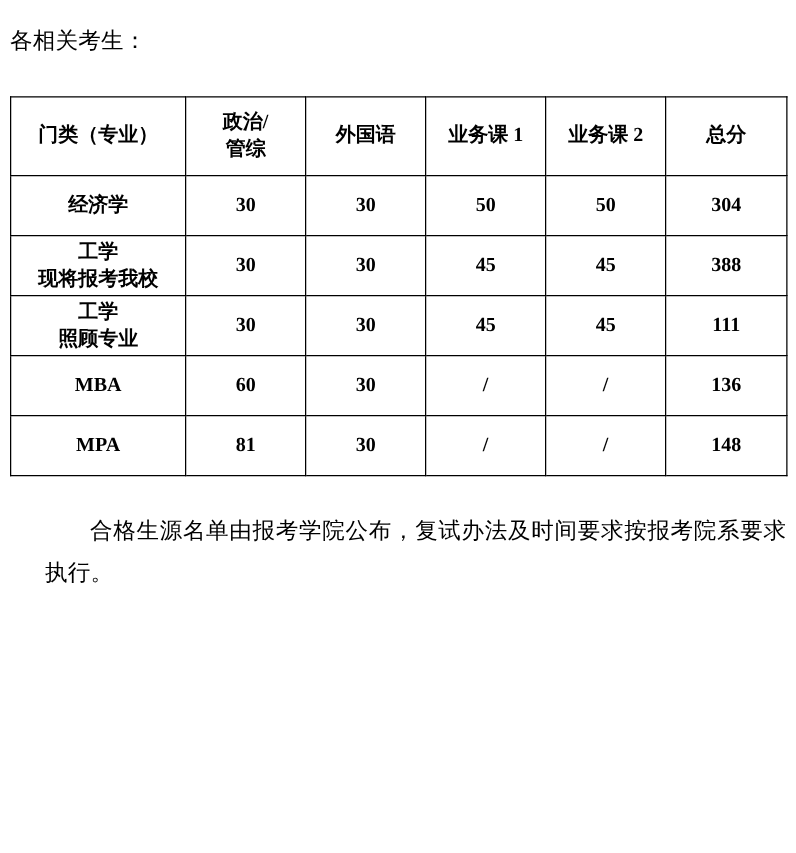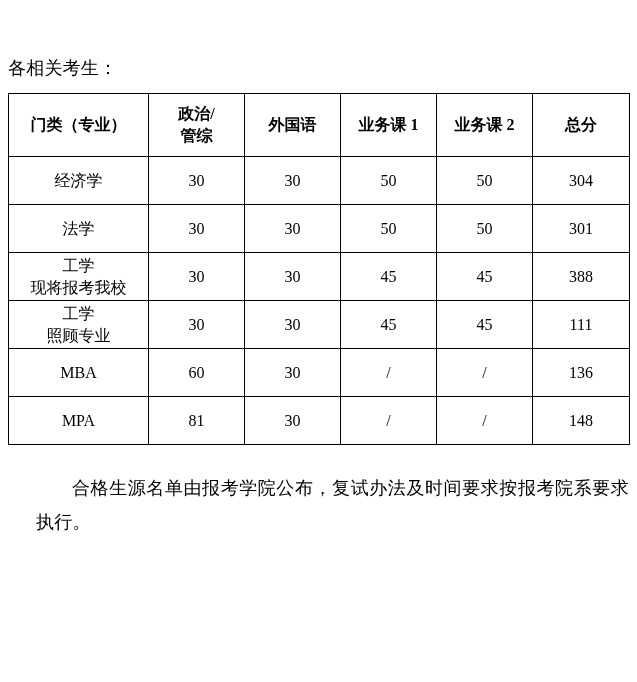--- a/index.html
+++ b/index.html
@@ -22,48 +22,47 @@
     padding: 0 8px;
   }
   .para {
     font-size: 18px;
     line-height: 33px;
     letter-spacing: 0.2px;
     margin: 0;
     text-align: justify;
   }
   .para.first {
-    padding-top: 4px;
-    margin-top: 48px;
+    padding-top: 16px;
   }
   .indent {
     text-indent: 36px;
   }
   .doc-table {
     width: 621px;
     border-collapse: collapse;
-    margin-top: 8px;
+    margin-top: 28px;
     table-layout: fixed;
   }
   .doc-table th, .doc-table td {
     border: 1px solid #000000;
     text-align: center;
     vertical-align: middle;
     font-size: 16px;
     font-family: "Liberation Serif", "DejaVu Serif", serif;
     padding: 0;
   }
   .doc-table th {
     height: 62px;
     font-weight: bold;
     line-height: 22px;
   }
   .doc-table td {
     height: 47px;
-    font-weight: normal;
+    font-weight: bold;
     line-height: 22px;
   }
   .doc-table td.rowhead {
     font-size: 16px;
   }
   .col-cat { width: 140px; }
   .col-pol { width: 96px; }
   .col-for { width: 96px; }
   .col-b1  { width: 96px; }
   .col-b2  { width: 96px; }
@@ -112,30 +111,20 @@
           <div>经济学</div>
         </td>
         <td>30</td>
         <td>30</td>
         <td>50</td>
         <td>50</td>
         <td>304</td>
       </tr>
       <tr>
         <td class="rowhead">
-          <div>法学</div>
-        </td>
-        <td>30</td>
-        <td>30</td>
-        <td>50</td>
-        <td>50</td>
-        <td>301</td>
-      </tr>
-      <tr>
-        <td class="rowhead">
           <div>工学</div>
           <div>现将报考我校</div>
         </td>
         <td>30</td>
         <td>30</td>
         <td>45</td>
         <td>45</td>
         <td>388</td>
       </tr>
       <tr>

